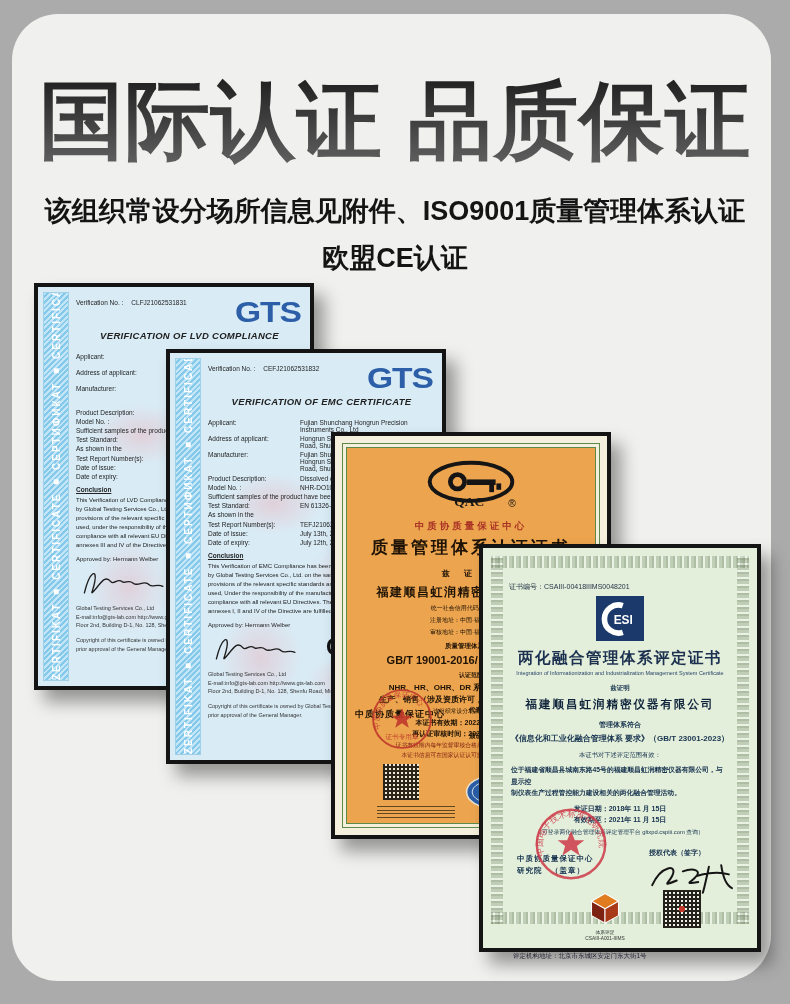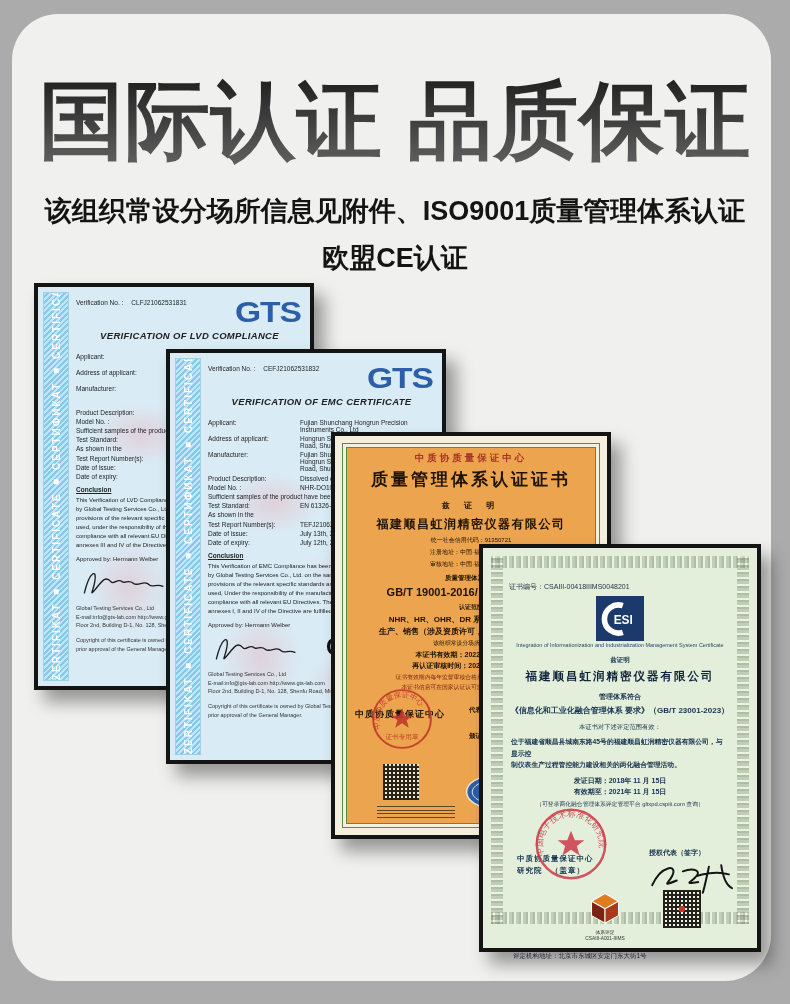--- a/index.html
+++ b/index.html
@@ -291,20 +291,31 @@
 E-mail:info@gts-lab.com   http://www.gts-lab.com
 Floor 2nd, Building D-1, No. 128, Shenfu Road, Minhang District, Shanghai, China.</div>
     <div class="gcopy pre">Copyright of this certificate is owned by Global Testing Services Co., Ltd an
 prior approval of the General Manager.</div>
   </div>
 </div>
 
 <div class="cert qcert" style="left:331px; top:432px; width:280px; height:407px; z-index:3;">
   <div class="qframe"></div>
   <div class="qbody">
+    <div style="margin-top:10px;">
+      <svg width="104" height="54" viewBox="0 0 130 68">
+        <ellipse cx="65" cy="30" rx="52" ry="24" fill="none" stroke="#151515" stroke-width="5"></ellipse>
+        <circle cx="48" cy="30" r="9" fill="none" stroke="#151515" stroke-width="6"></circle>
+        <rect x="60" y="27" width="36" height="7" fill="#151515"></rect>
+        <rect x="88" y="32" width="6" height="11" fill="#151515"></rect>
+        <rect x="97" y="32" width="6" height="8" fill="#151515"></rect>
+        <text x="44" y="60" font-size="17" font-weight="bold" fill="#151515" font-family="Liberation Serif, serif">QAC</text>
+        <text x="112" y="62" font-size="13" fill="#151515">®</text>
+      </svg>
+    </div>
     <div class="q-org">中质协质量保证中心</div>
     <div class="q-title">质量管理体系认证证书</div>
     <div class="q-certify">兹 证 明</div>
     <div class="q-company">福建顺昌虹润精密仪器有限公司</div>
     <div class="q-tiny">统一社会信用代码：91350721</div>
     <div class="q-tiny">注册地址：中国·福建省·顺昌县</div>
     <div class="q-tiny">审核地址：中国·福建省·顺昌县</div>
     <div class="q-sys">质量管理体系符合</div>
     <div class="q-std">GB/T 19001-2016/ ISO 9001-2015</div>
     <div class="q-scopelabel">认证范围</div>
@@ -350,20 +361,21 @@
   <div class="braid v b-right"></div>
 
   <div class="e-inner">
     <div class="e-certno">证书编号：CSAIII-00418IIIMS0048201</div>
     <div class="e-logo">
       <svg width="42" height="38" viewBox="0 0 60 54">
         <path d="M34 8 A20 20 0 1 0 34 46" fill="none" stroke="#ffffff" stroke-width="8"></path>
         <text x="21" y="34" font-size="17" font-weight="bold" fill="#ffffff">ESI</text>
       </svg>
     </div>
+    <div class="e-title">两化融合管理体系评定证书</div>
     <div class="e-title-en">Integration of Informationization and Industrialization Management System Certificate</div>
     <div class="e-certify">兹证明</div>
     <div class="e-company">福建顺昌虹润精密仪器有限公司</div>
     <div class="e-sys">管理体系符合</div>
     <div class="e-std">《信息化和工业化融合管理体系 要求》（GB/T 23001-2023）</div>
     <div class="e-scopeintro">本证书对下述评定范围有效：</div>
     <div class="e-scope pre">位于福建省顺昌县城南东路45号的福建顺昌虹润精密仪器有限公司，与显示控
 制仪表生产过程管控能力建设相关的两化融合管理活动。</div>
     <div class="e-date">发证日期：2018年 11 月 15日</div>
     <div class="e-date" style="margin-top:1px;">有效期至：2021年 11 月 15日</div>

